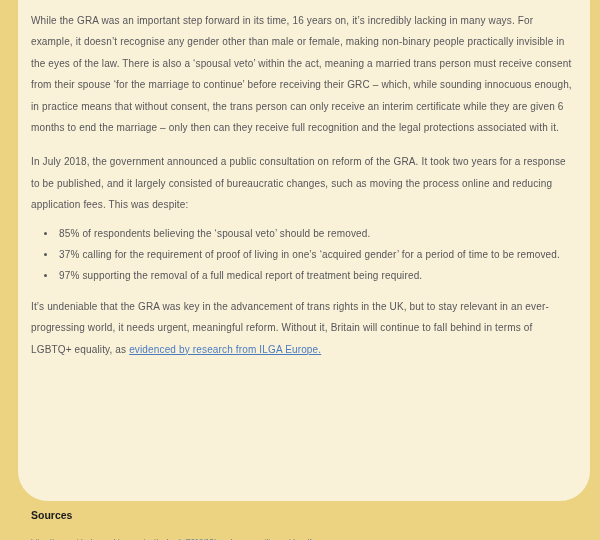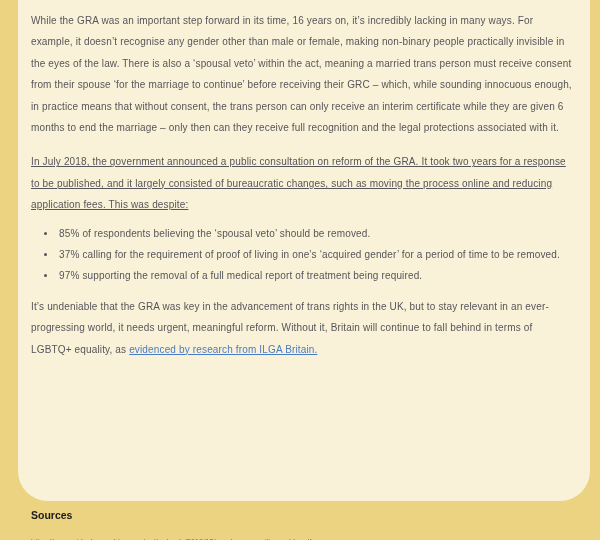--- a/index.html
+++ b/index.html
@@ -26,21 +26,21 @@
     padding: 52px 15px 0 13px;
   }
   .body-text {
     margin: 0;
     color: #56555a;
     font-size: 10px;
     line-height: 21.4px;
     letter-spacing: 0.15px;
   }
   .p1 { margin-bottom: 13px; }
-  .p2 { margin-bottom: 6px; text-decoration: underline; }
+  .p2 { margin-bottom: 6px; }
   .stats-list {
     margin: 7px 0 9px 0;
     padding-left: 26px;
     list-style: disc;
   }
   .stats-list li { padding-left: 2px; }
   .inline-link {
     color: #4b7bc0;
     text-decoration: underline;
     cursor: pointer;
@@ -74,19 +74,19 @@
   <p class="body-text p1">While the GRA was an important step forward in its time, 16 years on, it’s incredibly lacking in many ways. For example, it doesn’t recognise any gender other than male or female, making non-binary people practically invisible in the eyes of the law. There is also a ‘spousal veto’ within the act, meaning a married trans person must receive consent from their spouse ‘for the marriage to continue’ before receiving their GRC – which, while sounding innocuous enough, in practice means that without consent, the trans person can only receive an interim certificate while they are given 6 months to end the marriage – only then can they receive full recognition and the legal protections associated with it.</p>
 
   <p class="body-text p2">In July 2018, the government announced a public consultation on reform of the GRA. It took two years for a response to be published, and it largely consisted of bureaucratic changes, such as moving the process online and reducing application fees. This was despite:</p>
 
   <ul class="body-text stats-list">
     <li>85% of respondents believing the ‘spousal veto’ should be removed.</li>
     <li>37% calling for the requirement of proof of living in one’s ‘acquired gender’ for a period of time to be removed.</li>
     <li>97% supporting the removal of a full medical report of treatment being required.</li>
   </ul>
 
-  <p class="body-text p3"><span>It’s undeniable that the GRA was key in the advancement of trans rights in the UK, but to stay relevant in an ever-progressing world, it needs urgent, meaningful reform. Without it, Britain will continue to fall behind in terms of LGBTQ+ equality, as </span><a href="#" class="inline-link">evidenced by research from ILGA Britain. </a></p>
+  <p class="body-text p3"><span>It’s undeniable that the GRA was key in the advancement of trans rights in the UK, but to stay relevant in an ever-progressing world, it needs urgent, meaningful reform. Without it, Britain will continue to fall behind in terms of LGBTQ+ equality, as </span><a href="#" class="inline-link">evidenced by research from ILGA Europe. </a></p>
 </div>
 
 <div class="sources">
   <div class="sources-heading">Sources</div>
   <a href="#" class="source-link">https://mermaidsuk.org.uk/wp-content/uploads/2019/12/gender-recognition-guide.pdf</a>
 </div>
 
 </body></html>

